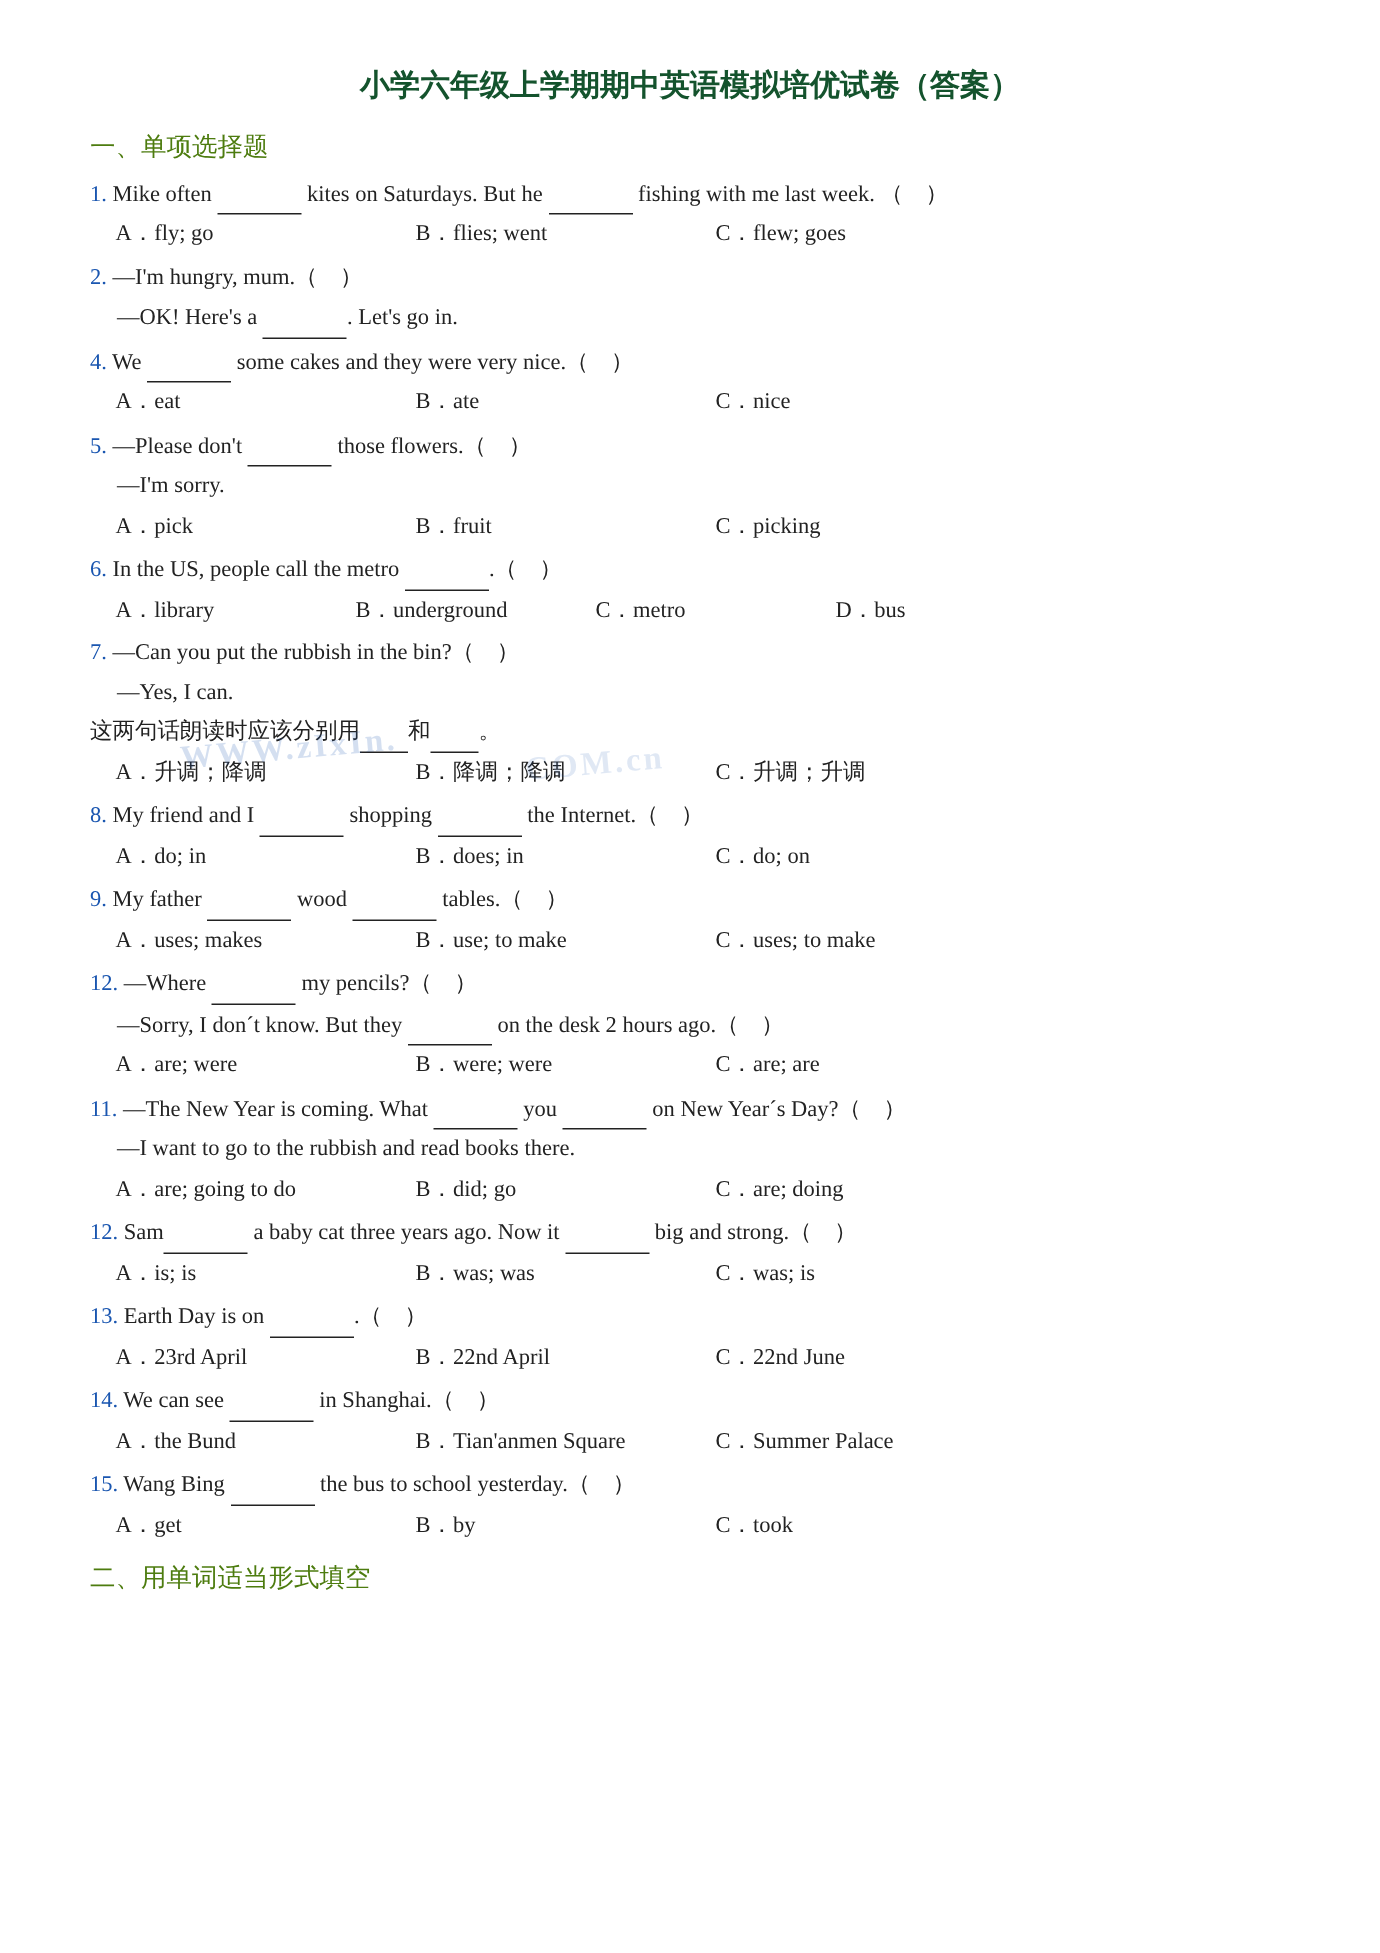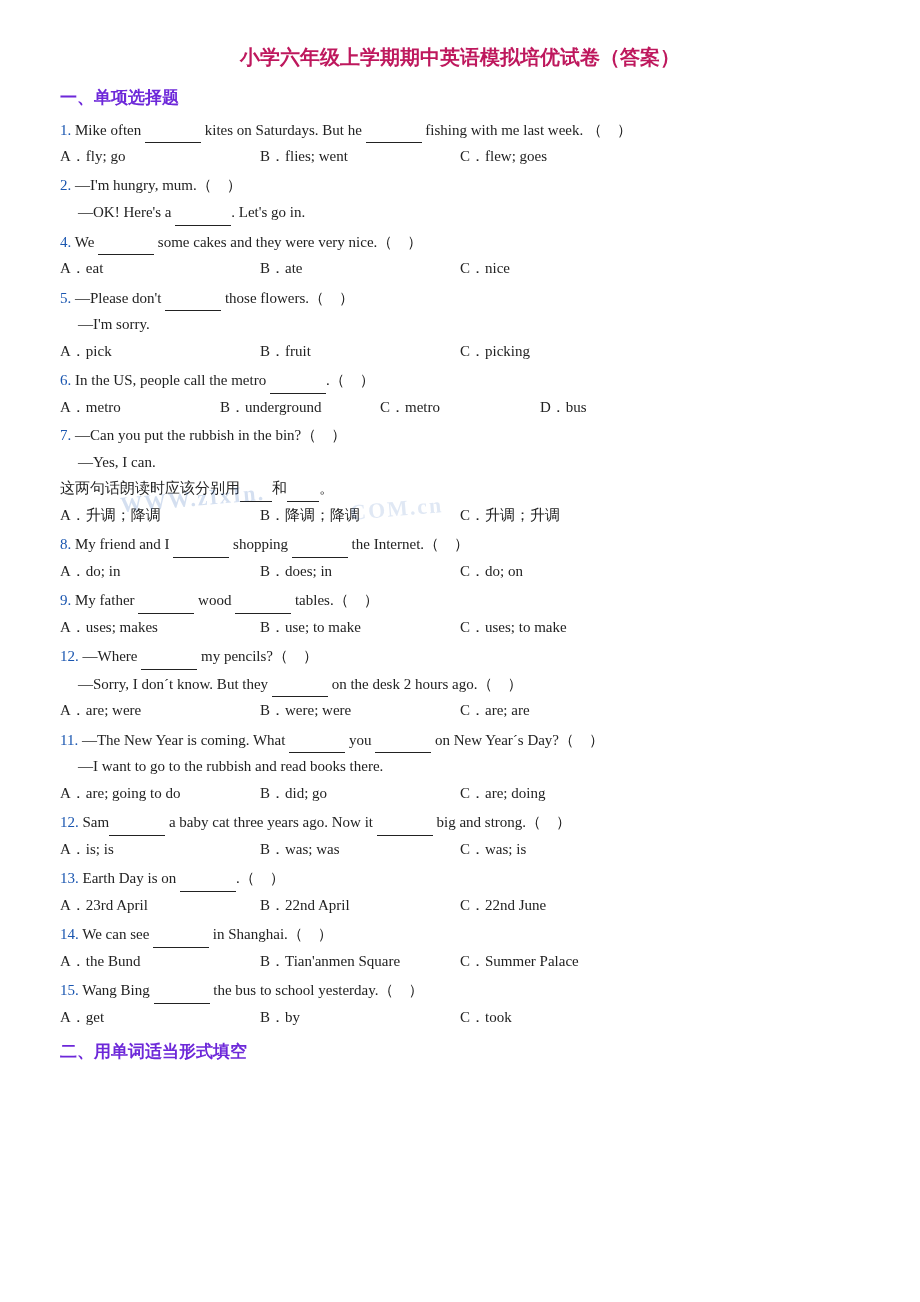--- a/index.html
+++ b/index.html
@@ -11,37 +11,37 @@
       width: 920px;
       min-height: 1302px;
       padding: 40px 60px 40px 60px;
       line-height: 1.7;
     }
     .main-title {
       text-align: center;
       font-size: 20px;
       font-weight: bold;
       margin-bottom: 10px;
-      color: #be185d;
+      color: #14532d;
     }
     .section-title {
       font-size: 17px;
-      font-weight: bold;
+      font-weight: normal;
       margin: 8px 0 4px 0;
-      color: #6d28d9;
+      color: #4d7c0f;
     }
     .question-num {
       color: #1a56b0;
       font-size: 15px;
     }
     .question-line {
       margin: 3px 0 1px 0;
     }
     .options-line {
-      margin: 1px 0;
+      margin: 1px 17px;
       display: flex;
       gap: 0;
     }
     .option {
       min-width: 200px;
       display: inline-block;
     }
     .option-4 {
       min-width: 160px;
       display: inline-block;
@@ -108,21 +108,21 @@
       <div class="indent">—I'm sorry.</div>
       <div class="options-line">
         <span class="option">A．pick</span>
         <span class="option">B．fruit</span>
         <span class="option">C．picking</span>
       </div>
     </div>
     <div style="margin-bottom: 2px;">
       <div class="question-line"><span class="question-num">6. </span><span>In the US, people call the metro <span class="blank">&nbsp;&nbsp;&nbsp;&nbsp;&nbsp;&nbsp;</span>.（　）</span></div>
       <div class="options-line">
-        <span class="option-4">A．metro</span>
+        <span class="option-4">A．library</span>
         <span class="option-4">B．underground</span>
         <span class="option-4">C．metro</span>
         <span class="option-4">D．bus</span>
       </div>
     </div>
     <div style="margin-bottom: 2px;">
       <div class="question-line"><span class="question-num">7. </span><span>—Can you put the rubbish in the bin?（　）</span></div>
       <div class="indent">—Yes, I can.</div>
       <div>这两句话朗读时应该分别用<span class="blank-sm">&nbsp;&nbsp;&nbsp;</span>和<span class="blank-sm">&nbsp;&nbsp;&nbsp;</span>。</div>
       <div class="options-line">

